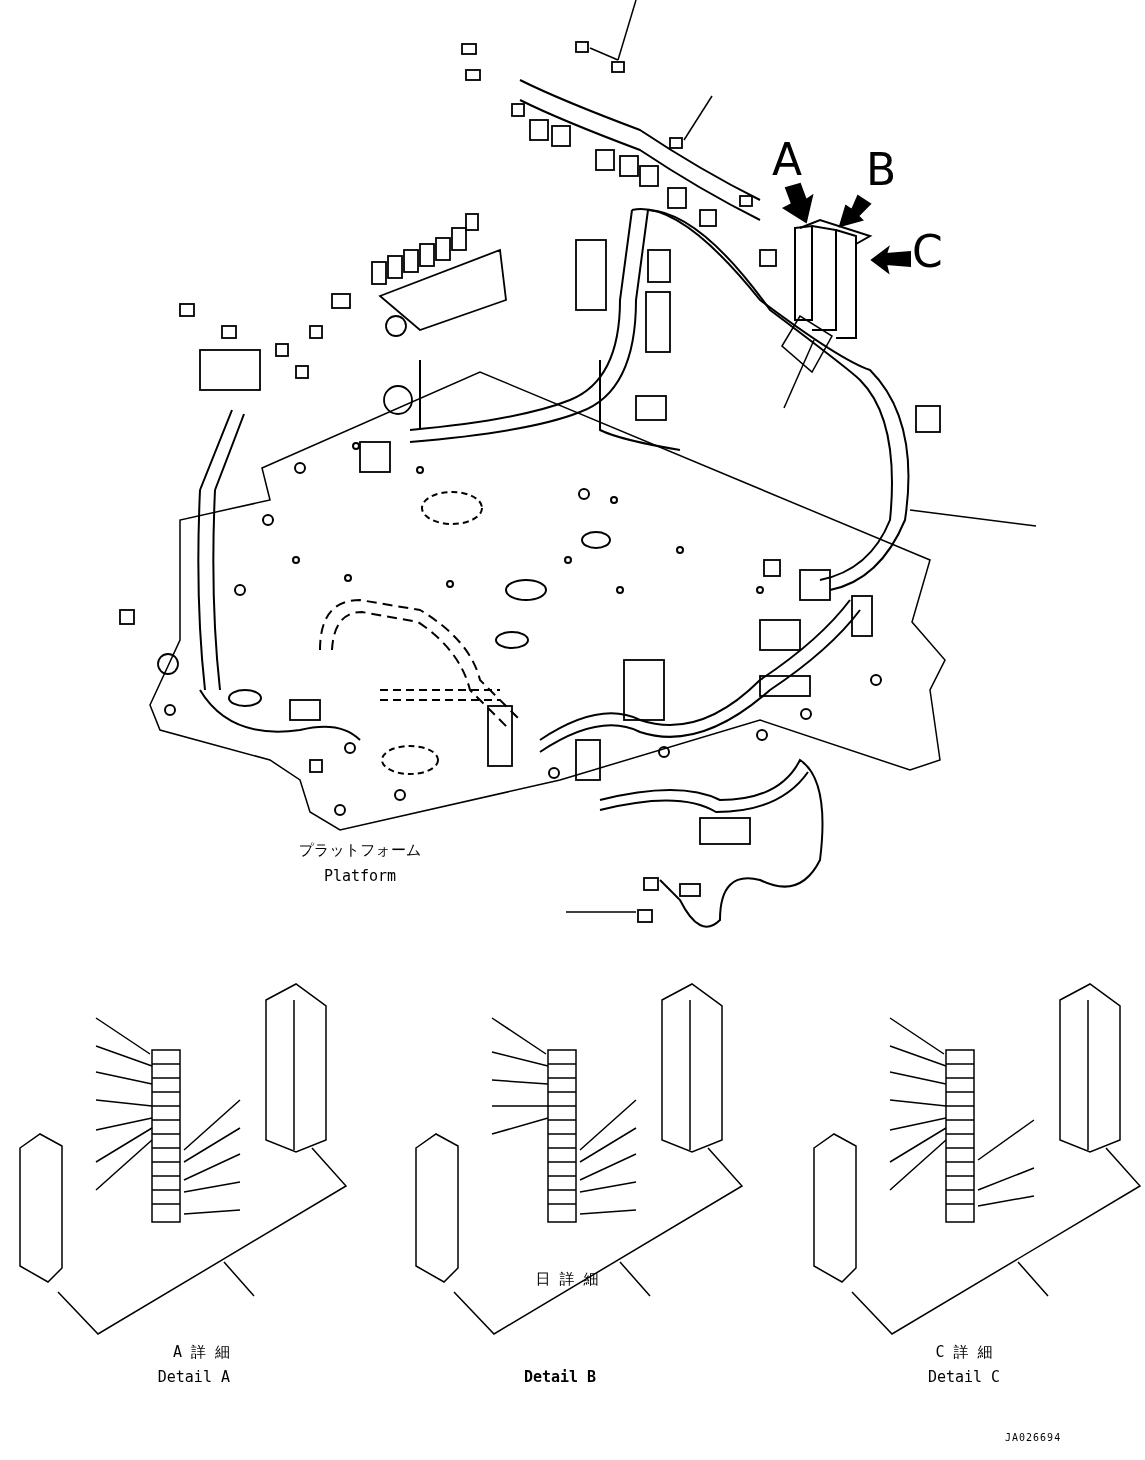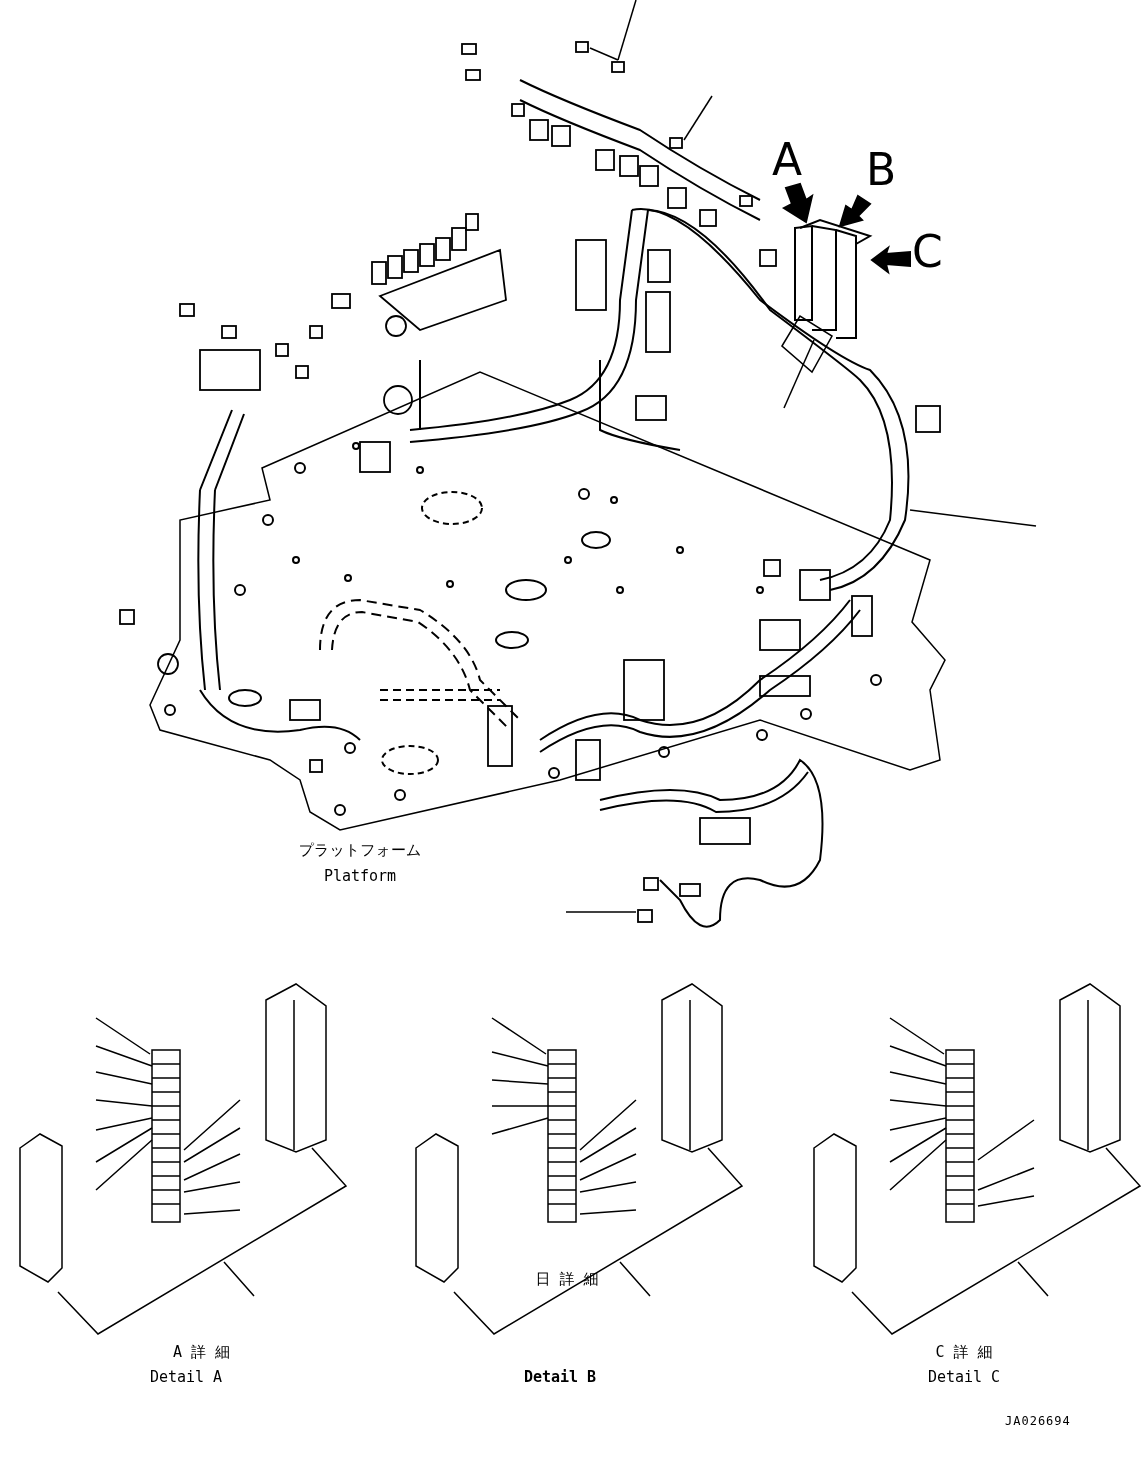--- a/index.html
+++ b/index.html
@@ -1,21 +1,21 @@
 <!DOCTYPE html>
 <html><head>
 <meta charset="utf-8">
 <style>
   html, body { margin:0; padding:0; background:#ffffff; }
   body { width:1145px; height:1460px; position:relative; overflow:hidden; font-family:"DejaVu Sans Mono", monospace; }
   svg { position:absolute; left:0; top:0; }
   .lbl { position:absolute; color:#000; text-align:center; white-space:pre; font-family:"DejaVu Sans Mono", monospace; }
   .big { font-family:"DejaVu Sans", sans-serif; font-size:44px; font-weight:normal; }
   .cap { font-size:15px; line-height:24px; }
-  .code { font-size:12px; letter-spacing:1px; }
+  .code { font-size:10px; letter-spacing:1px;margin-top:18px; }
 </style>
 </head>
 <body>
 
 <svg width="1145" height="1460" viewBox="0 0 1145 1460" fill="none" stroke="#000" stroke-width="2">
 
   <g>
     <path d="M262 468 L480 372 L930 560 L912 622 L945 660 L930 690 L940 760 L910 770 L760 720 L560 780 L340 830 L310 812 L300 780 L270 760 L160 730 L150 705 L180 640 L180 520 L270 500 Z" stroke-width="1.5"></path>
     <ellipse cx="452" cy="508" rx="30" ry="16" stroke-dasharray="6 4"></ellipse>
     <ellipse cx="596" cy="540" rx="14" ry="8"></ellipse>
@@ -179,19 +179,19 @@
 </svg>
 
 <div class="lbl big" style="left:772px; top:134px;">A</div>
 <div class="lbl big" style="left:866px; top:144px;">B</div>
 <div class="lbl big" style="left:912px; top:226px;">C</div>
 
 <div class="lbl cap" style="left:285px; top:838px; width:150px;">プラットフォーム</div>
 <div class="lbl cap" style="left:285px; top:864px; width:150px;">Platform</div>
 
 <div class="lbl cap" style="left:110px; top:1340px; width:120px;text-align:right;">A 詳 細</div>
-<div class="lbl cap" style="left:126px; top:1365px; width:120px;">Detail A</div>
+<div class="lbl cap" style="left:110px; top:1365px; width:120px;text-align:right;">Detail A</div>
 <div class="lbl cap" style="left:507px; top:1267px; width:120px;">日 詳 細</div>
 <div class="lbl cap" style="left:500px; top:1365px; width:120px;font-weight:bold;">Detail B</div>
 <div class="lbl cap" style="left:904px; top:1340px; width:120px;">C 詳 細</div>
 <div class="lbl cap" style="left:904px; top:1365px; width:120px;">Detail C</div>
 
 <div class="lbl code" style="left:1005px; top:1414px;">JA026694</div>
 
 </body></html>

